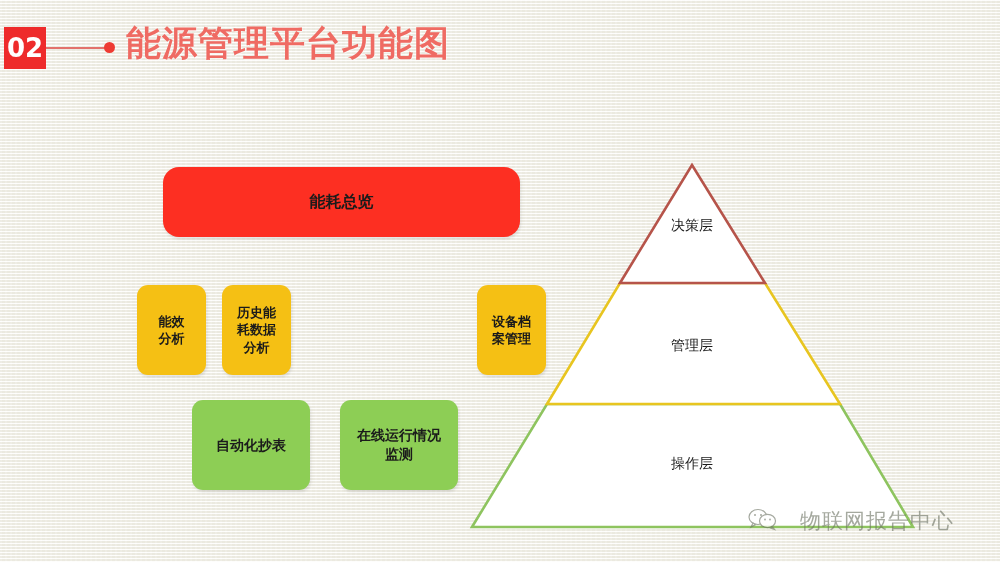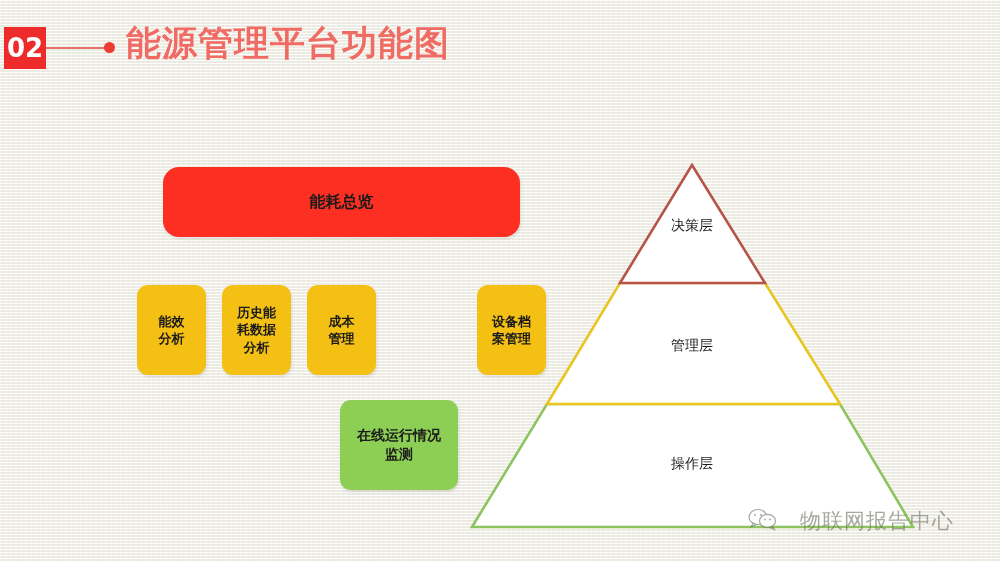--- a/index.html
+++ b/index.html
@@ -191,35 +191,32 @@
   </div>
 
   <div id="box-history" class="module-box box-yellow">
     <span>
       <span>历史能</span><br>
       <span>耗数据</span><br>
       <span>分析</span>
     </span>
   </div>
 
-  <div id="box-cost" class="module-box box-yellow">
-    <span>
-      <span>成本</span><br>
-      <span>管理</span>
-    </span>
-  </div>
 
 
   <div id="box-archive" class="module-box box-yellow">
     <span>
       <span>设备档</span><br>
       <span>案管理</span>
     </span>
   </div>
 
+  <div id="box-meter-reading" class="module-box box-green">
+    <span>自动化抄表</span>
+  </div>
 
   <div id="box-online-monitor" class="module-box box-green">
     <span>
       <span>在线运行情况</span><br>
       <span>监测</span>
     </span>
   </div>
 
   <div id="pyramid">
     <svg width="480" height="395" viewBox="0 0 480 395">

